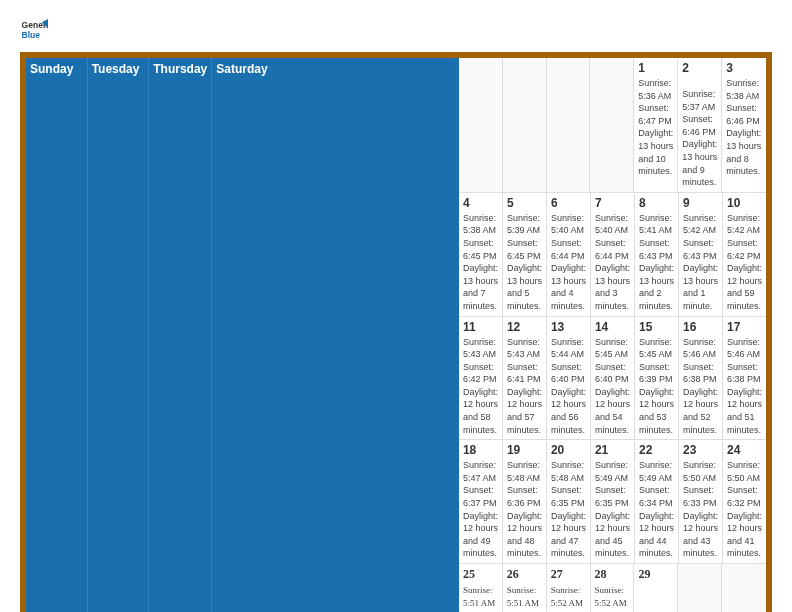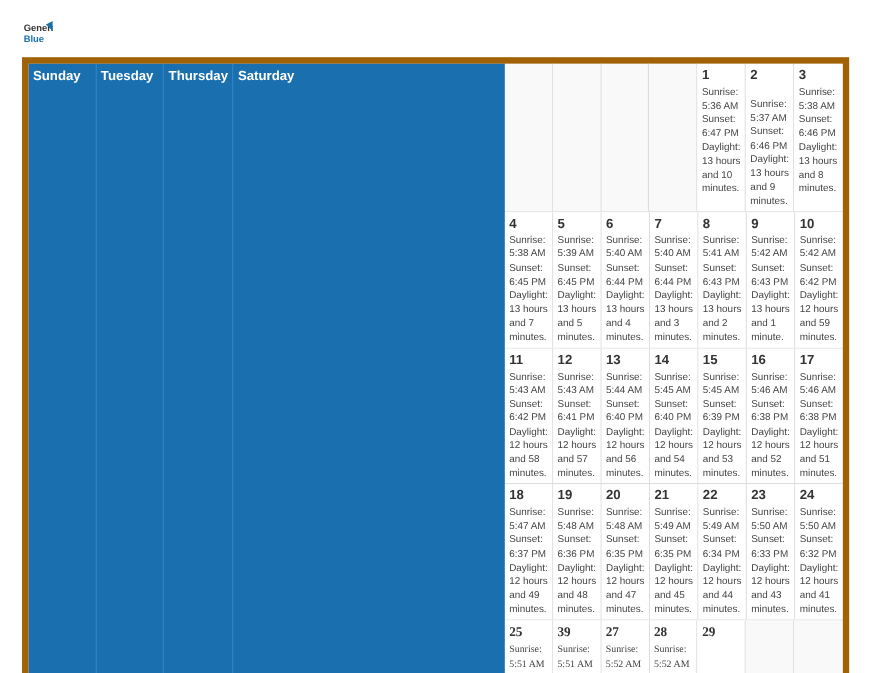--- a/index.html
+++ b/index.html
@@ -314,21 +314,21 @@
         </div>
         <div class="cal-week">
           <div class="cal-cell">
             <div class="day-num">25</div>
             <div class="day-info" style="white-space: pre-line;">Sunrise: 5:51 AM
 Sunset: 6:31 PM
 Daylight: 12 hours
 and 40 minutes.</div>
           </div>
           <div class="cal-cell">
-            <div class="day-num">39</div>
+            <div class="day-num">26</div>
             <div class="day-info" style="white-space: pre-line;">Sunrise: 5:51 AM
 Sunset: 6:31 PM
 Daylight: 12 hours
 and 39 minutes.</div>
           </div>
           <div class="cal-cell">
             <div class="day-num">27</div>
             <div class="day-info" style="white-space: pre-line;">Sunrise: 5:52 AM
 Sunset: 6:30 PM
 Daylight: 12 hours

